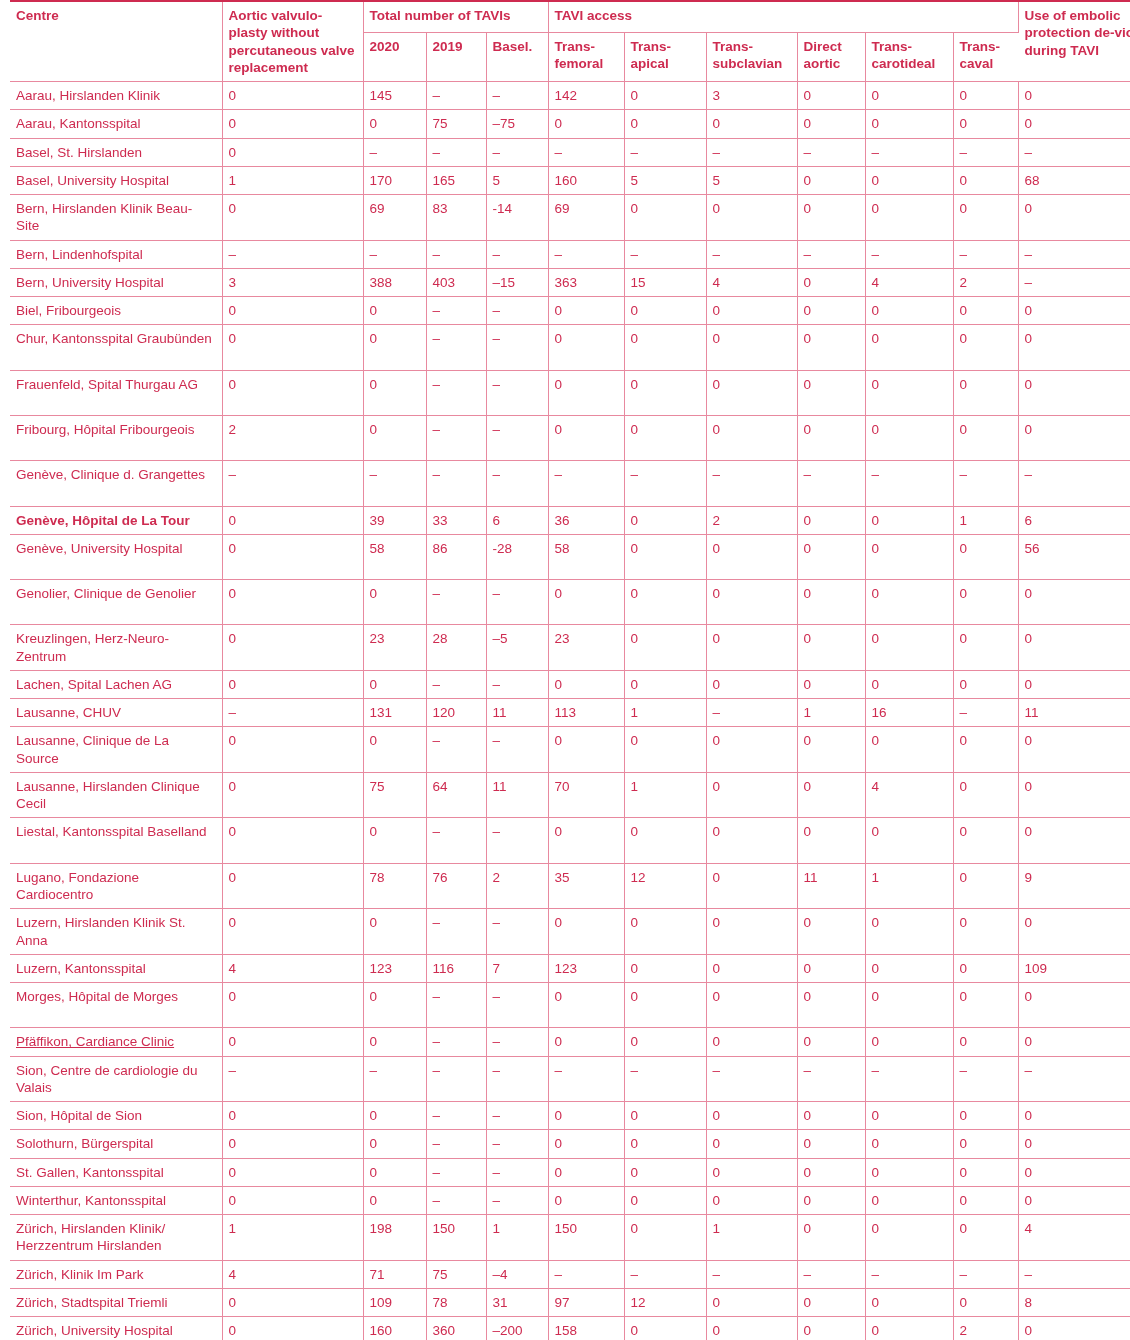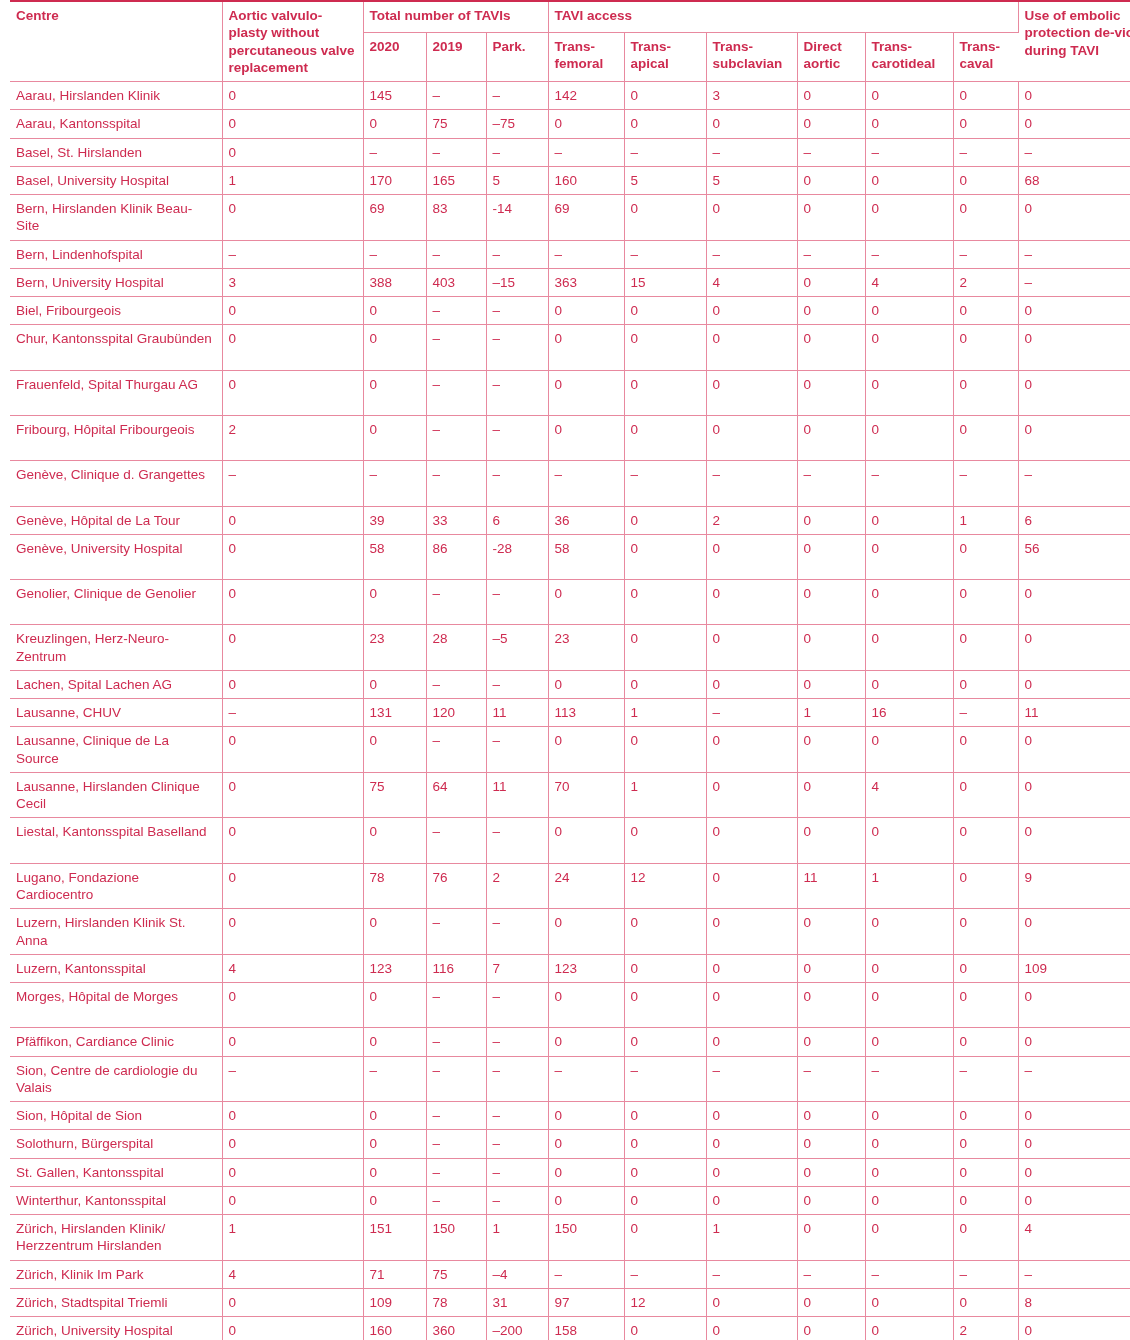--- a/index.html
+++ b/index.html
@@ -98,21 +98,21 @@
       <tr>
         <th class="outer-top" rowspan="2">Centre</th>
         <th class="outer-top" rowspan="2">Aortic valvulo-plasty without percutaneous valve replacement</th>
         <th class="outer-top" colspan="3">Total number of TAVIs</th>
         <th class="outer-top" colspan="6">TAVI access</th>
         <th class="outer-top" rowspan="2">Use of embolic protection de-vice during TAVI</th>
       </tr>
       <tr>
         <th class="hdr-bottom">2020</th>
         <th class="hdr-bottom">2019</th>
-        <th class="hdr-bottom">Park.</th>
+        <th class="hdr-bottom">Basel.</th>
         <th class="hdr-bottom">Trans-femoral</th>
         <th class="hdr-bottom">Trans-apical</th>
         <th class="hdr-bottom">Trans-subclavian</th>
         <th class="hdr-bottom">Direct aortic</th>
         <th class="hdr-bottom">Trans-carotideal</th>
         <th class="hdr-bottom">Trans-caval</th>
       </tr>
     </thead>
 
     <tbody id="tbody">
@@ -278,21 +278,21 @@
           <td style="padding-bottom: 22px;">–</td>
           <td style="padding-bottom: 22px;">–</td>
           <td style="padding-bottom: 22px;">–</td>
           <td style="padding-bottom: 22px;">–</td>
           <td style="padding-bottom: 22px;">–</td>
           <td style="padding-bottom: 22px;">–</td>
           <td style="padding-bottom: 22px;">–</td>
           <td style="padding-bottom: 22px;">–</td>
         </tr>
         <tr>
-          <td style="white-space: nowrap;">Genève, Hôpital de La Tour</td>
+          <td style="white-space: nowrap; font-weight: bold;">Genève, Hôpital de La Tour</td>
           <td>0</td>
           <td>39</td>
           <td>33</td>
           <td>6</td>
           <td>36</td>
           <td>0</td>
           <td>2</td>
           <td>0</td>
           <td>0</td>
           <td>1</td>
@@ -409,21 +409,21 @@
           <td style="padding-bottom: 22px;">0</td>
           <td style="padding-bottom: 22px;">0</td>
           <td style="padding-bottom: 22px;">0</td>
         </tr>
         <tr>
           <td>Lugano, Fondazione Cardiocentro</td>
           <td style="padding-bottom: 22px;">0</td>
           <td style="padding-bottom: 22px;">78</td>
           <td style="padding-bottom: 22px;">76</td>
           <td style="padding-bottom: 22px;">2</td>
-          <td style="padding-bottom: 22px;">24</td>
+          <td style="padding-bottom: 22px;">35</td>
           <td style="padding-bottom: 22px;">12</td>
           <td style="padding-bottom: 22px;">0</td>
           <td style="padding-bottom: 22px;">11</td>
           <td style="padding-bottom: 22px;">1</td>
           <td style="padding-bottom: 22px;">0</td>
           <td style="padding-bottom: 22px;">9</td>
         </tr>
         <tr>
           <td>Luzern, Hirslanden Klinik St. Anna</td>
           <td style="padding-bottom: 22px;">0</td>
@@ -460,21 +460,21 @@
           <td style="padding-bottom: 22px;">–</td>
           <td style="padding-bottom: 22px;">0</td>
           <td style="padding-bottom: 22px;">0</td>
           <td style="padding-bottom: 22px;">0</td>
           <td style="padding-bottom: 22px;">0</td>
           <td style="padding-bottom: 22px;">0</td>
           <td style="padding-bottom: 22px;">0</td>
           <td style="padding-bottom: 22px;">0</td>
         </tr>
         <tr>
-          <td style="white-space: nowrap;">Pfäffikon, Cardiance Clinic</td>
+          <td style="white-space: nowrap; text-decoration: underline;">Pfäffikon, Cardiance Clinic</td>
           <td>0</td>
           <td>0</td>
           <td>–</td>
           <td>–</td>
           <td>0</td>
           <td>0</td>
           <td>0</td>
           <td>0</td>
           <td>0</td>
           <td>0</td>
@@ -546,21 +546,21 @@
           <td>0</td>
           <td>0</td>
           <td>0</td>
           <td>0</td>
           <td>0</td>
           <td>0</td>
         </tr>
         <tr>
           <td>Zürich, Hirslanden Klinik/ Herzzentrum Hirslanden</td>
           <td style="padding-bottom: 22px;">1</td>
-          <td style="padding-bottom: 22px;">151</td>
+          <td style="padding-bottom: 22px;">198</td>
           <td style="padding-bottom: 22px;">150</td>
           <td style="padding-bottom: 22px;">1</td>
           <td style="padding-bottom: 22px;">150</td>
           <td style="padding-bottom: 22px;">0</td>
           <td style="padding-bottom: 22px;">1</td>
           <td style="padding-bottom: 22px;">0</td>
           <td style="padding-bottom: 22px;">0</td>
           <td style="padding-bottom: 22px;">0</td>
           <td style="padding-bottom: 22px;">4</td>
         </tr>

